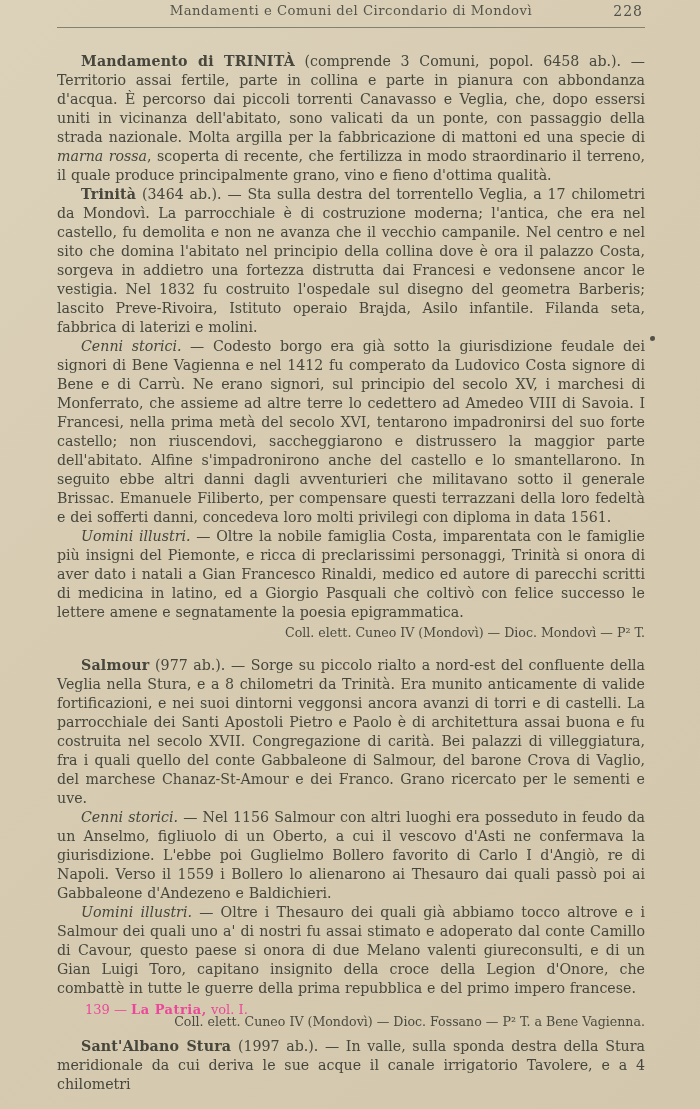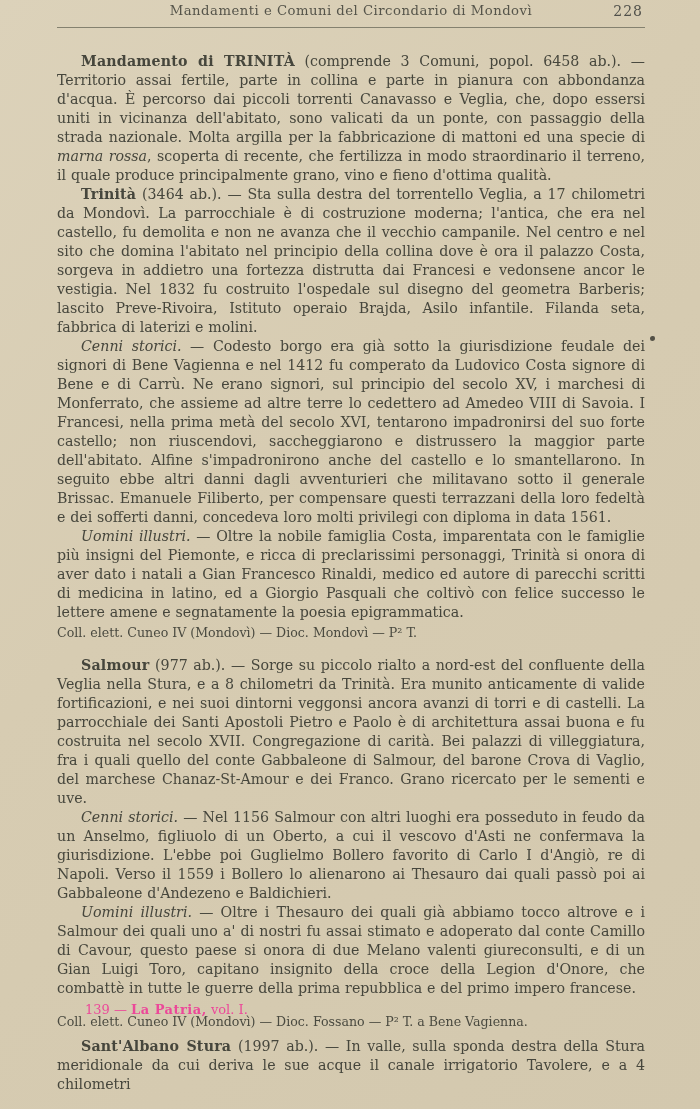--- a/index.html
+++ b/index.html
@@ -50,21 +50,21 @@
     font-size: 14.2px;
     line-height: 19px;
     hyphens: auto;
     -webkit-hyphens: auto;
     word-spacing: 0.3px;
   }
   p.para b { font-weight: bold; letter-spacing: 0.2px; }
   p.para i { font-style: italic; margin-top: 36px; }
   p.note {
     margin: 2px 0 7px 0;
-    text-align: left;
+    text-align: right;
     text-indent: 0;
     font-size: 12.6px;
     line-height: 17px;
     color: #4a4a40;
   }
   p.gap-before { margin-top: 15px; }
   p.gap-before-lg { margin-top: 4px; }
   .footer {
     position: absolute;
     left: 85px;

